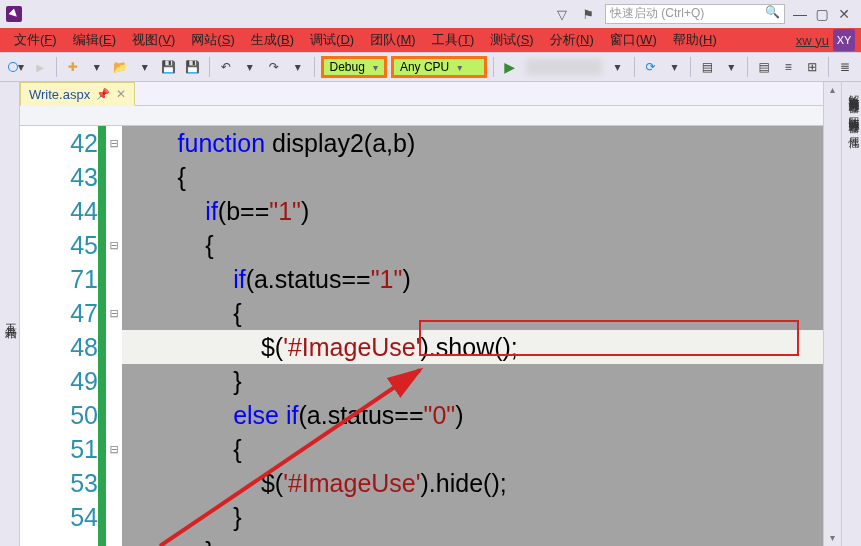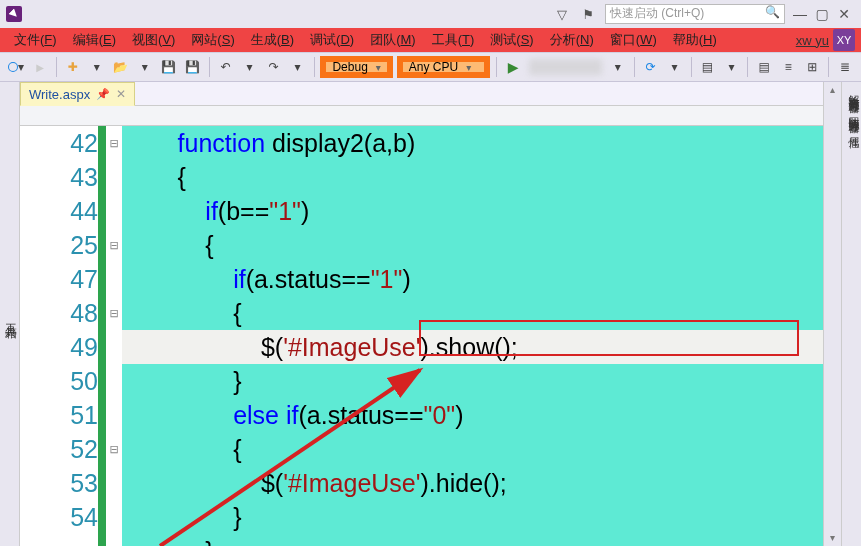--- a/index.html
+++ b/index.html
@@ -17,33 +17,33 @@
   .menubar { height:24px; background:#ef4444; display:flex; align-items:center; padding:0 6px; font-size:13px; color:#222; }
   .menubar .mitem { padding:2px 8px; cursor:pointer; }
   .menubar .mitem u { text-decoration:underline; }
   .menubar .msp { flex:1; }
   .menubar .user { color:#333; margin-right:4px;text-decoration:underline; }
   .menubar .avatar { width:22px; height:22px; background:#7a3e99; color:#fff; font-size:11px; display:flex; align-items:center; justify-content:center; border-radius:2px; }
 
   .toolbar { height:30px; background:#e8e6f0; border-top:1px solid #d2cfe0; border-bottom:1px solid #c8c5d8; display:flex; align-items:center; padding:0 4px; font-size:12px; }
   .toolbar .tb { height:22px; min-width:22px; display:flex; align-items:center; justify-content:center; padding:0 3px; margin:0 1px; color:#444; cursor:pointer; }
   .toolbar .sep { width:1px; height:20px; background:#c0bcd0; margin:0 4px; }
-  .toolbar .drop { border:6px solid #f97316; background:#fdba74; height:22px; padding:0 6px; display:flex; align-items:center; margin:0 2px; }
+  .toolbar .drop { border:3px solid #f97316; background:#bef264; height:22px; padding:0 6px; display:flex; align-items:center; margin:0 2px; }
   .toolbar .drop .dd { margin-left:8px; color:#666; font-size:10px; }
   .toolbar .play { color:#388a34; font-size:14px; }
   .toolbar .blur { width:90px; height:16px; background:#ccc; filter:blur(3px); opacity:.6; margin:0 4px; }
 
   .workspace { position:absolute; top:82px; left:0; right:0; bottom:0; display:flex; background:#eee; }
   .leftwell { width:20px; background:#e8e6f0; border-right:1px solid #ccc; writing-mode:vertical-rl; text-orientation:upright; font-size:12px; padding-top:6px; text-align:center; color:#333; letter-spacing:2px; }
   .rightwell { width:20px; background:#e8e6f0; border-left:1px solid #ccc; writing-mode:vertical-rl; text-orientation:upright; font-size:11px; padding-top:4px; color:#333; letter-spacing:1px; line-height:1.4; }
   .sbar { width:18px; background:#e8e6f0; border-left:1px solid #ccc; position:relative; }
   .sbar .up,.sbar .dn { height:16px; text-align:center; color:#777; font-size:10px; line-height:16px; }
   .sbar .dn { position:absolute; bottom:0; width:100%; }
 
-  .editor { flex:1; background:#5eead4; display:flex; flex-direction:column; min-width:0;justify-content:space-between; }
+  .editor { flex:1; background:#a3a3a3; display:flex; flex-direction:column; min-width:0;justify-content:space-between; }
   .tabstrip { height:24px; background:#f3f1fb; display:flex; border-bottom:1px solid #ccc; }
   .tab { background:#fcf6c5; border:1px solid #d7d187; border-bottom:1px solid #fcf6c5; margin-bottom:-1px; padding:0 8px; height:24px; display:flex; align-items:center; font-size:13px; color:#1e50a2; gap:6px; cursor:pointer; }
   .tab .pin { color:#3b6fc1; font-size:11px; }
   .tab .cx { color:#999; font-size:12px; }
 
   .docbar { height:20px; background:#f3f4f7; border-bottom:1px solid #ccc; }
 
   .code { flex:1; display:flex; font-family:Consolas,"Courier New",monospace; font-size:25px; overflow:hidden; position:relative; }
   .gutter { width:78px; background:#fff; text-align:right; color:#2b91af; line-height:34px; }
   .tracker { width:8px; background:#2da44e; }
@@ -147,27 +147,27 @@
         <span class="pin">📌</span>
         <span class="cx">✕</span>
       </div>
     </div>
     <div class="docbar"></div>
     <div class="code">
       <div class="gutter" id="gut">
           <div>42</div>
           <div>43</div>
           <div>44</div>
-          <div>25</div>
+          <div>45</div>
+          <div>71</div>
           <div>47</div>
           <div>48</div>
           <div>49</div>
           <div>50</div>
           <div>51</div>
-          <div>52</div>
           <div>53</div>
           <div>54</div>
         </div>
       <div class="tracker"></div>
       <div class="fold" id="fold">
           <div>⊟</div>
           <div>&nbsp;</div>
           <div>&nbsp;</div>
           <div>⊟</div>
           <div>&nbsp;</div>

